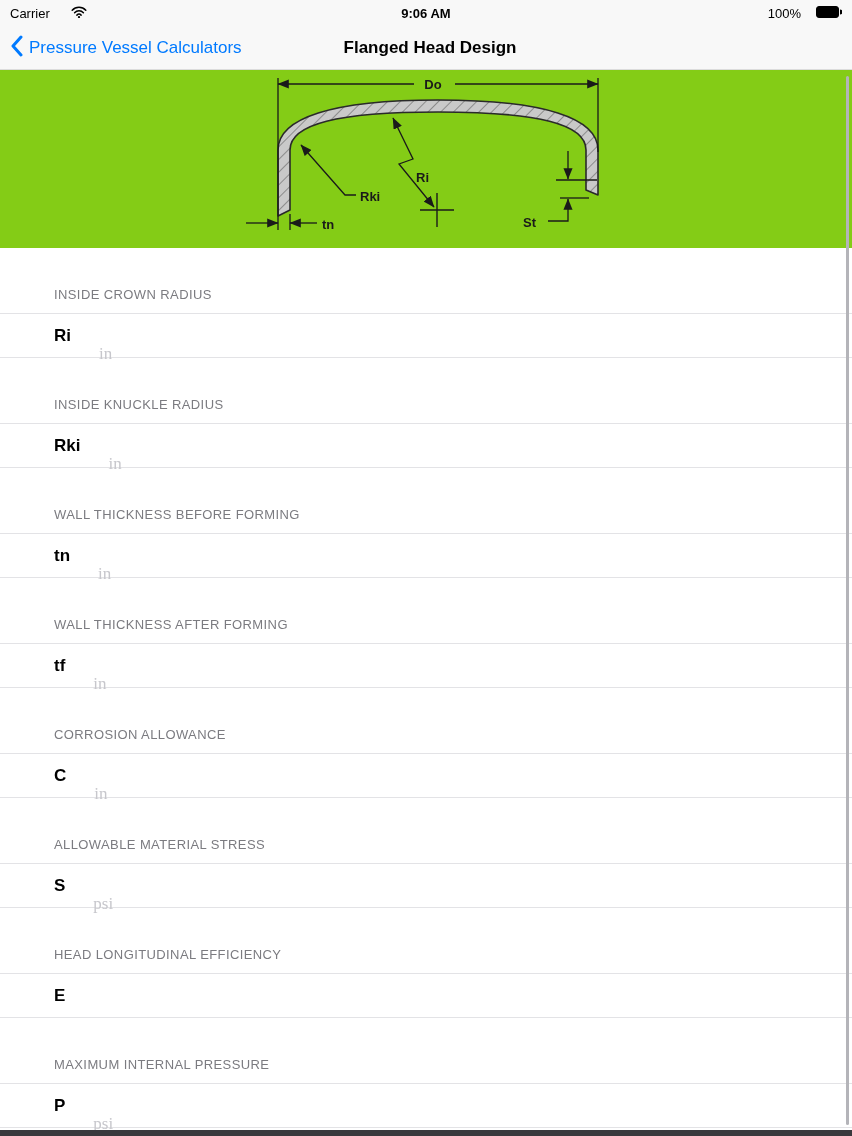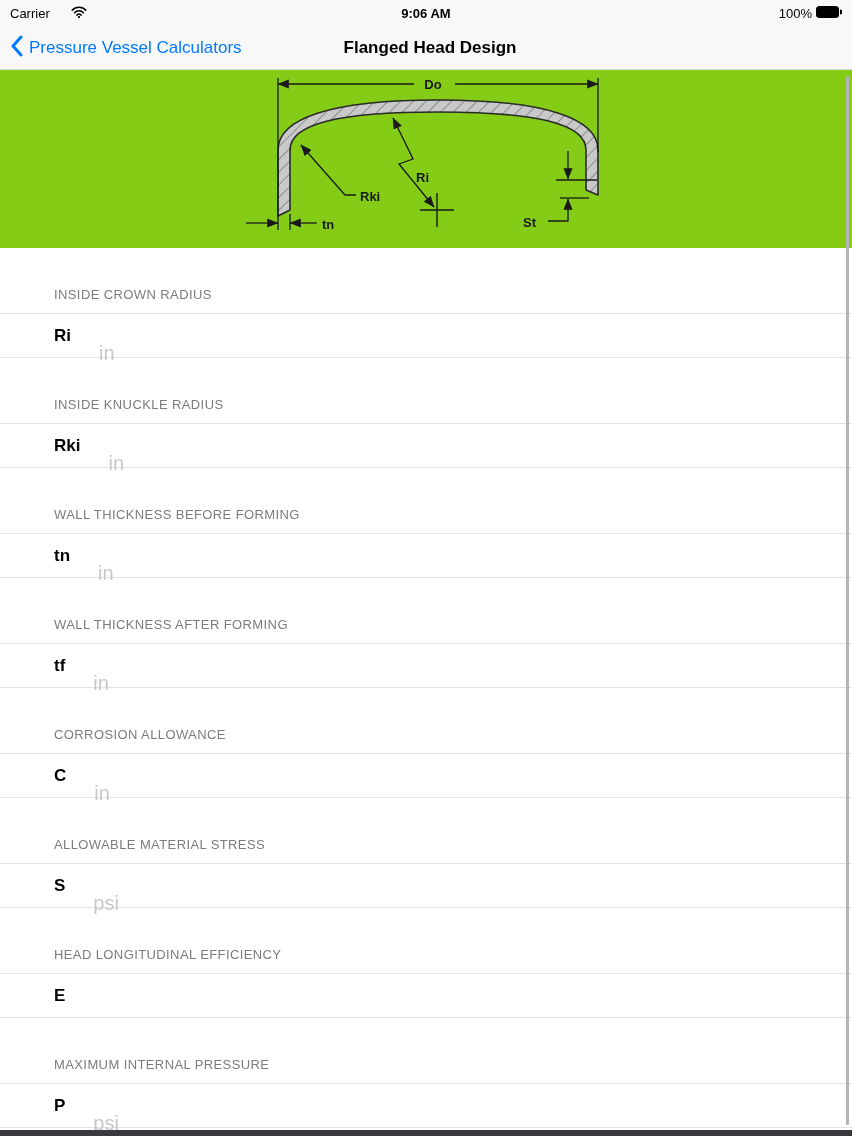--- a/index.html
+++ b/index.html
@@ -6,21 +6,21 @@
   html,body { width:852px; height:1136px; }
   body { font-family:"Liberation Sans","DejaVu Sans",sans-serif; background:#fff; }
   .screen { position:relative; width:852px; height:1136px; overflow:hidden; background:#fff; }
 
   
   .status-bar { position:relative; height:26px; background:#f8f8f8; display:flex;
                 align-items:center; justify-content:space-between; padding:0 10px;
                 font-size:13px; color:#000; }
   .status-left { display:flex; align-items:center; gap:21px; }
   .status-time { position:absolute; left:0; right:0; text-align:center; font-weight:700; font-size:13px; }
-  .status-right { display:flex; align-items:center; gap:4px; }
+  .status-right { display:flex; align-items:center; gap:15px; }
 
   
   .nav-bar { position:relative; height:44px; background:#f8f8f8; border-bottom:1px solid #dcdcdc; }
   .back-button { position:absolute; left:10px; top:0; height:44px; display:flex;
                  align-items:center; gap:6px; cursor:pointer; }
   .back-label { color:#007aff; font-size:17px; }
   .nav-title { position:absolute; left:0; right:0; top:0; height:44px; display:flex;
                align-items:center; justify-content:center; font-size:17px; font-weight:700; color:#000;padding-left:8px; }
 
   
@@ -28,23 +28,23 @@
   .diagram-wrap svg { position:absolute; left:245px; top:0; }
   .dia-text { font-family:"Liberation Sans","DejaVu Sans",sans-serif; font-weight:700;
               font-size:13px; fill:#1a1a1a; }
 
   
   .section-header { height:65px; display:flex; align-items:flex-end; padding:0 0 11px 54px;
                     color:#7b7b80; font-size:13px; letter-spacing:0.4px; background:#fff; }
   .field-row { height:45px; background:#fff; border-top:1px solid #e3e3e6;
                border-bottom:1px solid #e3e3e6; display:flex; align-items:center; padding-left:54px; }
   .field-symbol { font-size:17px; font-weight:700; color:#000; }
-  .field-input { border:none; outline:none; background:transparent; font-size:20px;
+  .field-input { border:none; outline:none; background:transparent; font-size:17px;
                  color:#000; margin-left:28px; flex:1; margin-right:20px;
-                 font-family:Liberation Sans, sans-serif;margin-top:36px; }
+                 font-family:Liberation Serif, serif;margin-top:36px; }
   .field-input::placeholder { color:#c7c7cc; opacity:1; }
 
   
   .scrollbar { position:absolute; right:3px; top:76px; width:3px; height:1049px;
                background:#b4b4b9; border-radius:2px; }
   .bottom-bar { position:absolute; bottom:0; left:0; width:852px; height:6px; background:#39393d; }
 </style>
 </head>
 <body>
 

